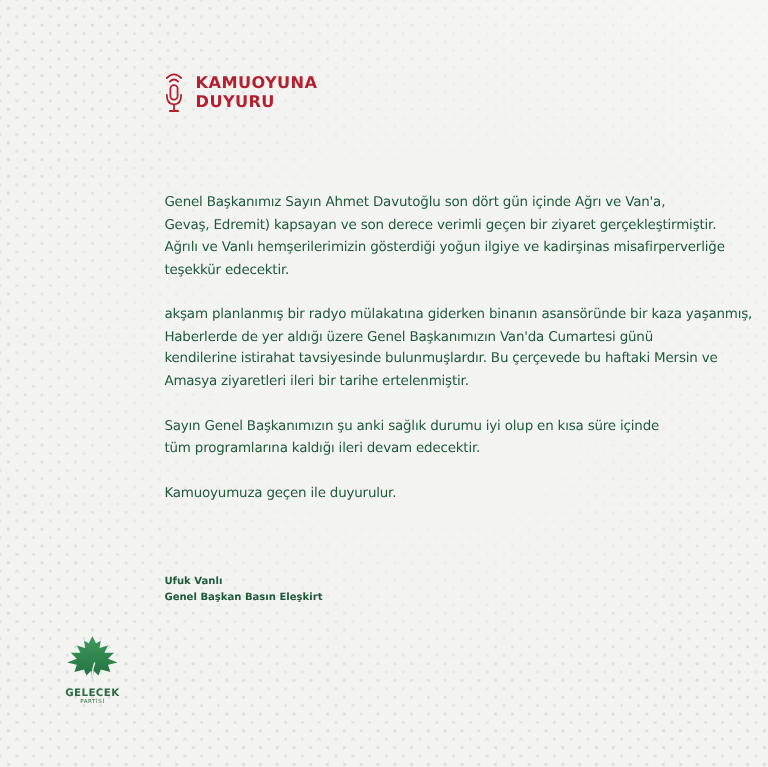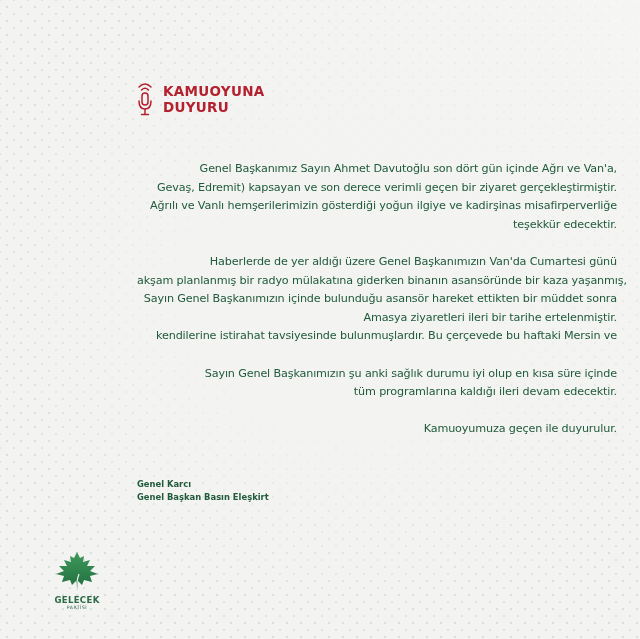--- a/index.html
+++ b/index.html
@@ -13,40 +13,40 @@
     background-position:0 0, 7px 7px;
     font-family:"DejaVu Sans", sans-serif;
   }
   .fade {
     position:absolute; inset:0; pointer-events:none;
     background:
       radial-gradient(ellipse 60% 55% at 55% 45%, rgba(243,243,242,0.92) 40%, rgba(243,243,242,0.35) 75%, rgba(243,243,242,0) 100%),
       linear-gradient(to bottom left, rgba(246,246,245,0.85) 0%, rgba(246,246,245,0) 40%);
   }
   .header {
-    position:absolute; left:134px; top:81px; display:flex; align-items:center;justify-content:flex-end;
+    position:absolute; left:134px; top:59px; display:flex; align-items:center;justify-content:flex-end;
   }
   .mic { width:22px; height:36px; margin-right:7px; }
   .title {
     color:#b5202e; font-weight:bold; font-size:13.5px; line-height:16px; letter-spacing:0.3px;
     font-family:"DejaVu Sans", sans-serif;
   }
   .title div { white-space:nowrap; }
   .body {
     position:absolute; left:137px; top:160px; width:480px;
     color:#1f5a3a; font-size:11.2px; line-height:18.6px; letter-spacing:-0.15px;
   }
   .para { margin:0 0 18.6px 0; }
-  .para .line { white-space:nowrap; display:block;text-align:right; }
+  .para .line { white-space:nowrap; display:block; }
   .sig {
     position:absolute; left:137px; top:478px; color:#1f5a3a; font-weight:bold;
     font-size:8.4px; line-height:13px;
   }
   .logo {
-    position:absolute; left:48px; top:552px; width:58px; text-align:center;
+    position:absolute; left:48px; top:530px; width:58px; text-align:center;
   }
   .logo svg { width:44px; height:40px; display:block; margin:0 auto; }
   .logo .name { color:#2c6b44; font-weight:bold; font-size:8.6px; letter-spacing:0.3px; line-height:10px; margin-top:3px; }
   .logo .sub { color:#2c6b44; font-size:4.6px; letter-spacing:0.5px; line-height:6px; }
 </style>
 </head>
 <body>
 
 <div class="fade"></div>
 
@@ -66,37 +66,36 @@
 </div>
 
 <div class="body">
   <p class="para">
     <span class="line">Genel Başkanımız Sayın Ahmet Davutoğlu son dört gün içinde Ağrı ve Van'a,</span>
     <span class="line">Gevaş, Edremit) kapsayan ve son derece verimli geçen bir ziyaret gerçekleştirmiştir.</span>
     <span class="line">Ağrılı ve Vanlı hemşerilerimizin gösterdiği yoğun ilgiye ve kadirşinas misafirperverliğe</span>
     <span class="line">teşekkür edecektir.</span>
   </p>
   <p class="para">
+    <span class="line">akşam planlanmış bir radyo mülakatına giderken binanın asansöründe bir kaza yaşanmış,</span>
     <span class="line">Haberlerde de yer aldığı üzere  Genel Başkanımızın Van'da Cumartesi günü</span>
-    <span class="line">akşam planlanmış bir radyo mülakatına giderken binanın asansöründe bir kaza yaşanmış,</span>
-    <span class="line">Sayın Genel Başkanımızın içinde bulunduğu asansör hareket ettikten bir müddet sonra</span>
+    <span class="line">kendilerine istirahat tavsiyesinde bulunmuşlardır. Bu çerçevede bu haftaki Mersin ve</span>
     <span class="line">Amasya ziyaretleri ileri bir tarihe ertelenmiştir.</span>
-    <span class="line">kendilerine istirahat tavsiyesinde bulunmuşlardır. Bu çerçevede bu haftaki Mersin ve</span>
   </p>
   <p class="para">
     <span class="line">Sayın Genel Başkanımızın şu anki sağlık durumu iyi olup en kısa süre içinde</span>
     <span class="line">tüm programlarına kaldığı ileri devam edecektir.</span>
   </p>
   <p class="para">
     <span class="line">Kamuoyumuza geçen ile duyurulur.</span>
   </p>
 </div>
 
 <div class="sig">
-  <div>Genel Karcı</div>
+  <div>Ufuk Vanlı</div>
   <div>Genel Başkan Basın Eleşkirt</div>
 </div>
 
 <div class="logo">
   <svg viewBox="0 0 44 40">
     <defs>
       <linearGradient id="lg" x1="0" y1="0" x2="0" y2="1">
         <stop offset="0" stop-color="#3f9a5c"></stop>
         <stop offset="1" stop-color="#1f6b3c"></stop>
       </linearGradient>

